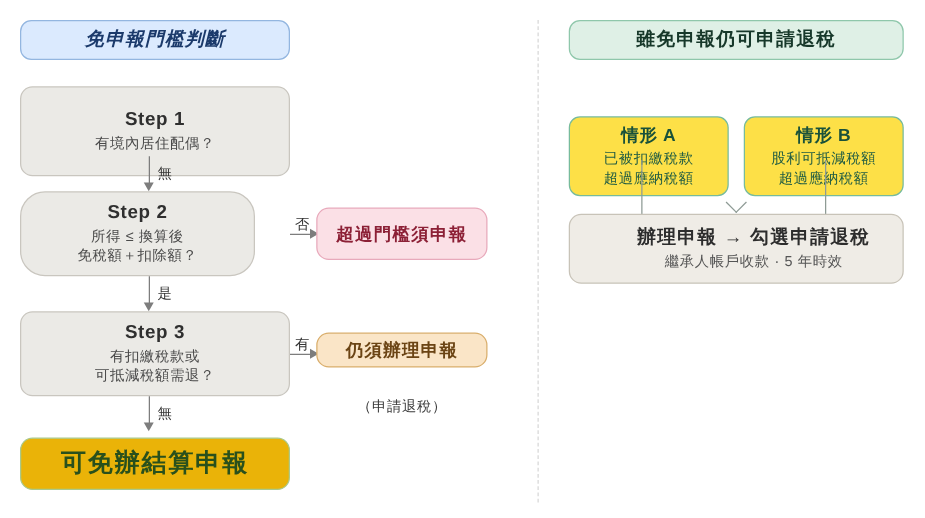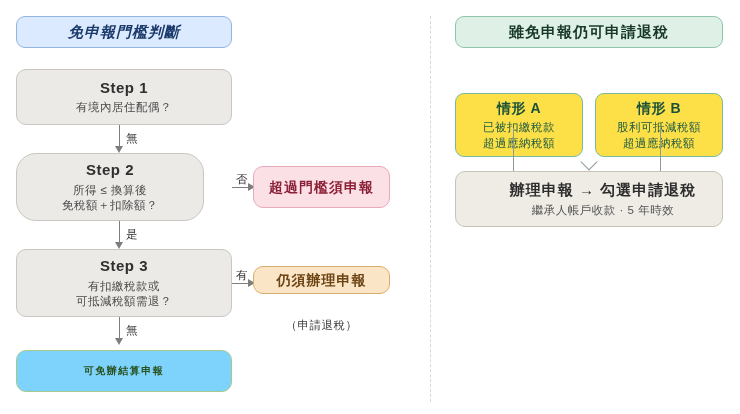--- a/index.html
+++ b/index.html
@@ -76,25 +76,25 @@
     margin-bottom: 2px;
   }
   .step .t2 {
     font-size: 11.5px;
     color: #4a4a4a;
     letter-spacing: 0.5px;
   }
 
   
   .res-green {
-    background: #7dd3fc;
+    background: #eab308;
     border: 1px solid #a9c98c;
     color: #29501c;
     font-weight: bold;
-    font-size: 10px;
+    font-size: 20px;
     letter-spacing: 1.5px;
   }
   .res-pink {
     background: #fbe0e6;
     border: 1px solid #e8a9bb;
     color: #8c2036;
     font-weight: bold;
     font-size: 14px;
     letter-spacing: 1px;
   }
@@ -203,21 +203,21 @@
 <body>
 
 <div id="canvas">
 
   <div class="divider"></div>
 
   <div class="node pill-blue" style="left:16px; top:16px; width:216px; height:32px;font-style:italic;">
     <span>免申報門檻判斷</span>
   </div>
 
-  <div class="node step" style="left:16px; top:69px; width:216px; height:56px;">
+  <div class="node step" style="left:16px; top:69px; width:216px; height:72px;">
     <div class="t1">Step 1</div>
     <div class="t2">有境內居住配偶？</div>
   </div>
 
   <div class="vline" style="left:119px; top:125px; height:24px;"></div>
   <div class="arrow-down" style="left:114.5px; top:146px;"></div>
   <div class="edge-label" style="left:126px; top:131px;">無</div>
 
   <div class="node step" style="left:16px; top:153px; width:188px; height:68px;border-radius:20px;">
     <div class="t1">Step 2</div>

